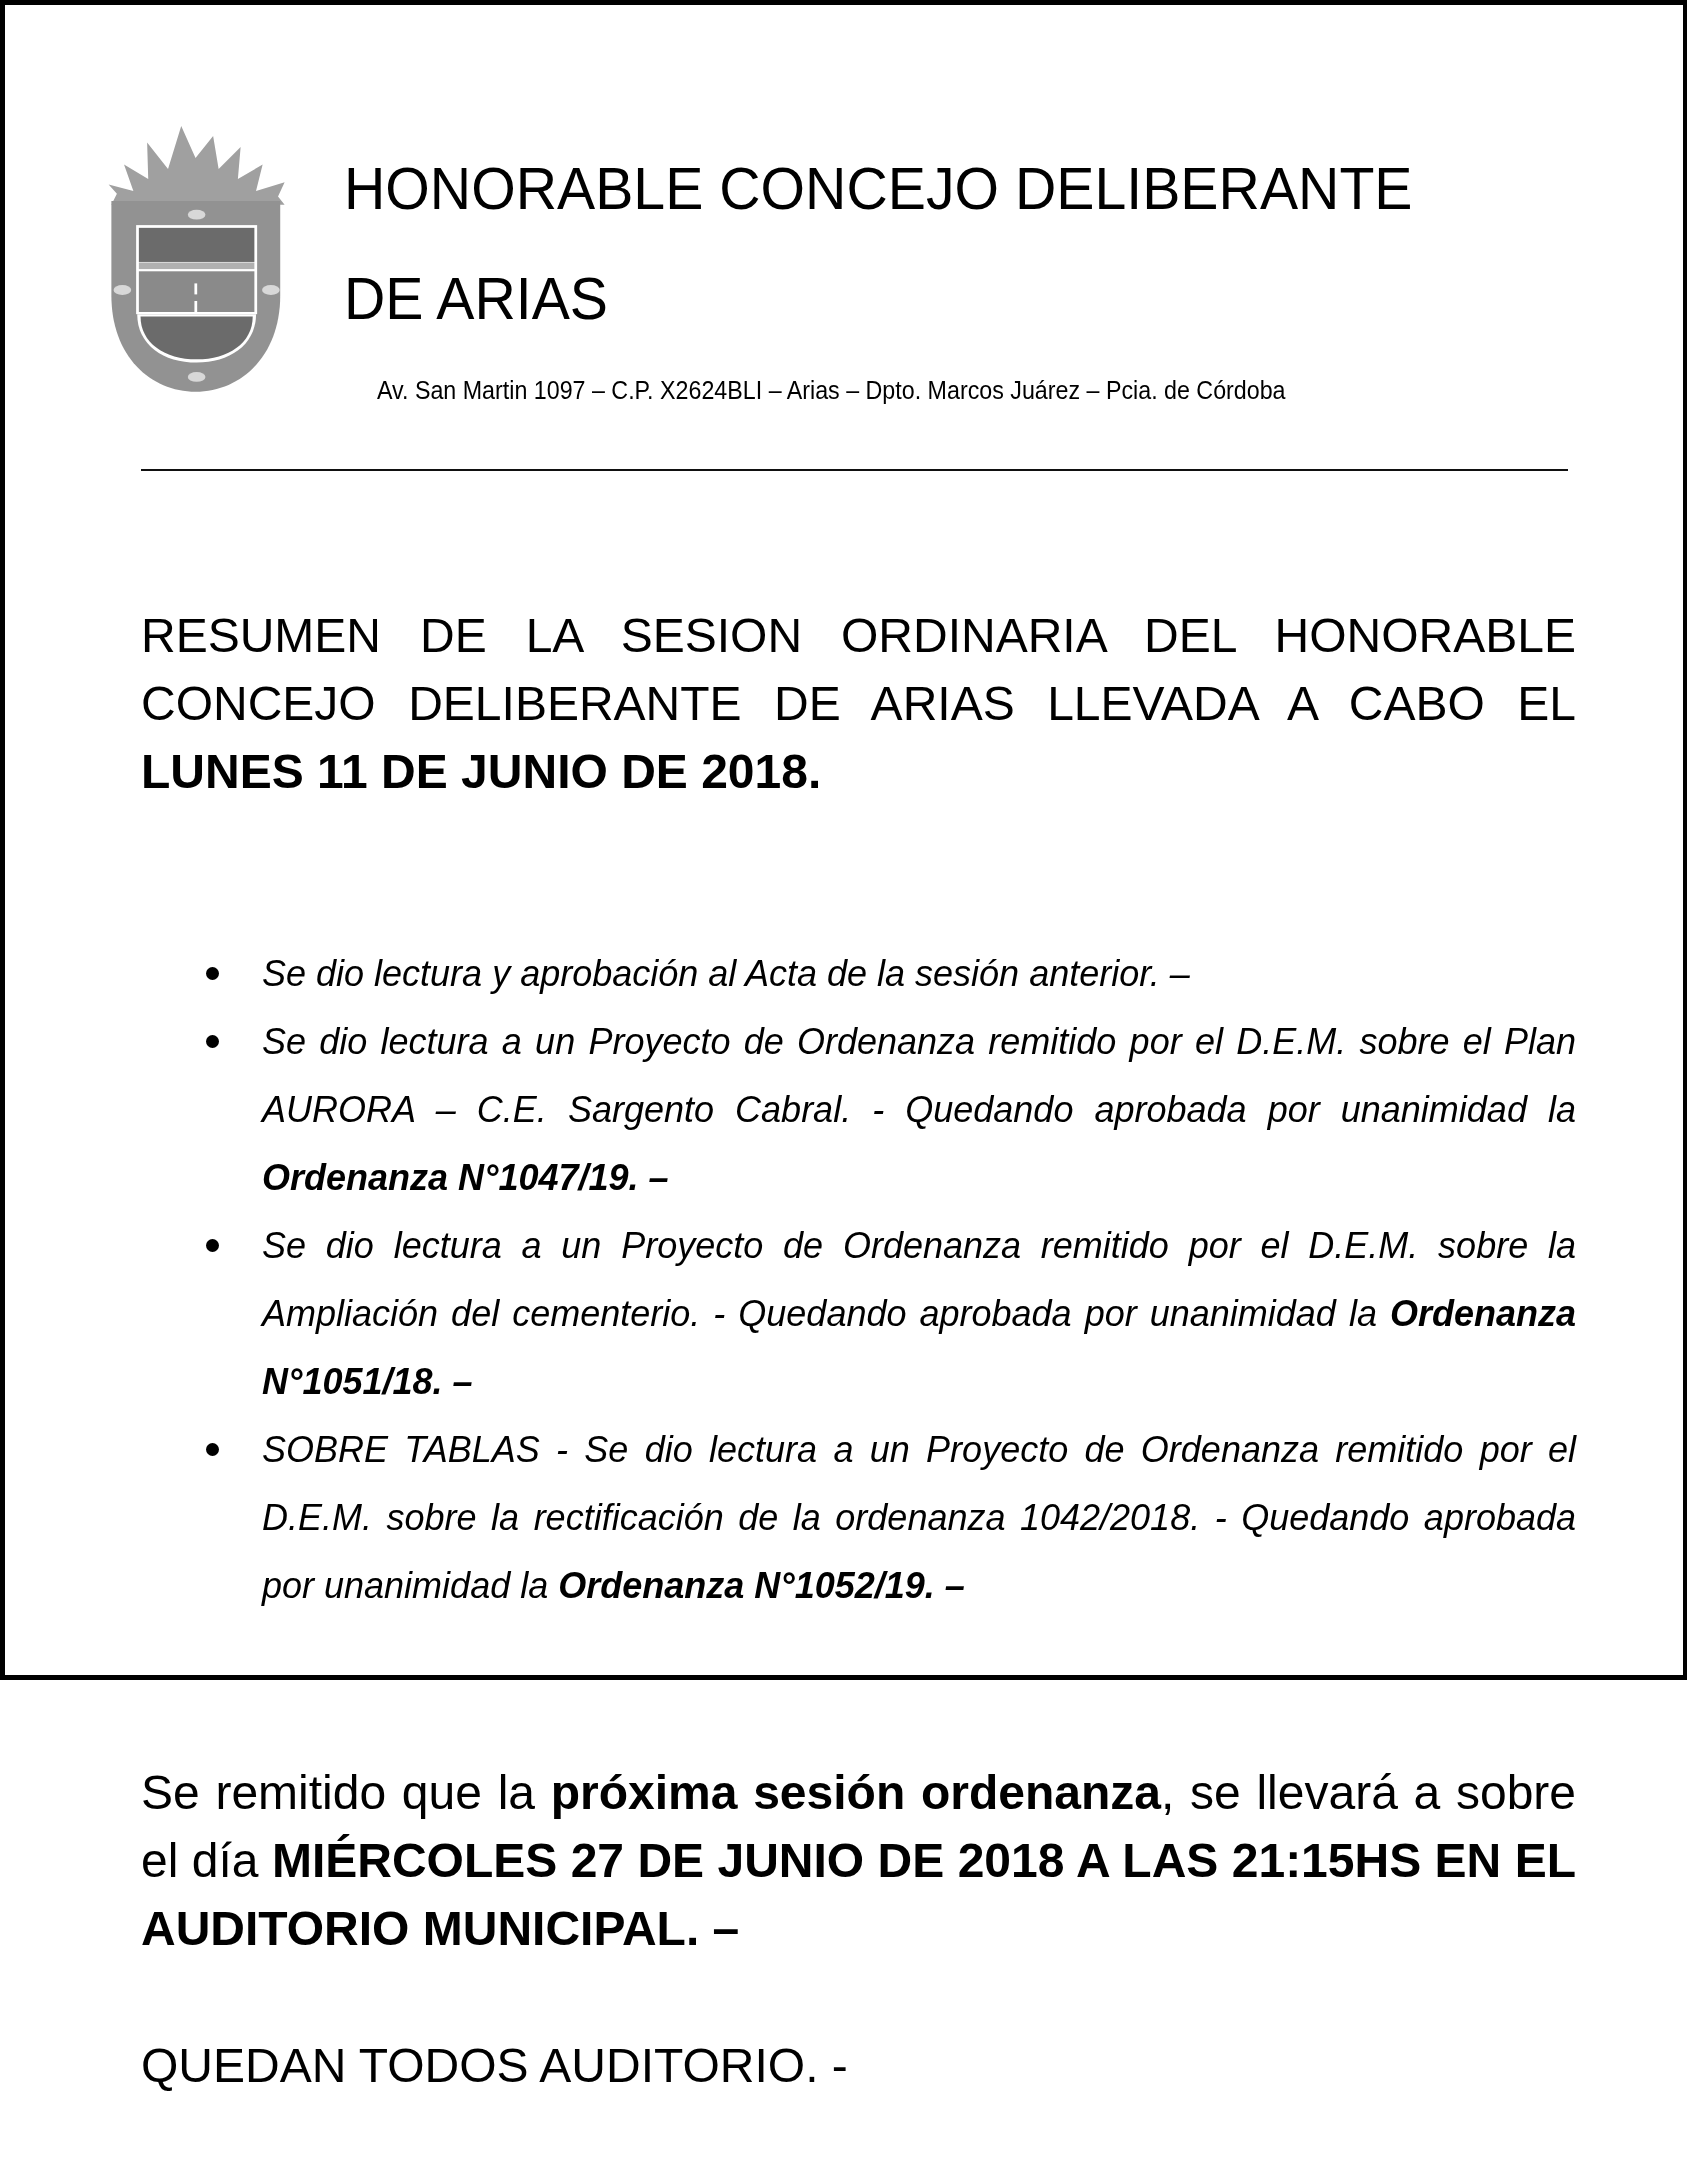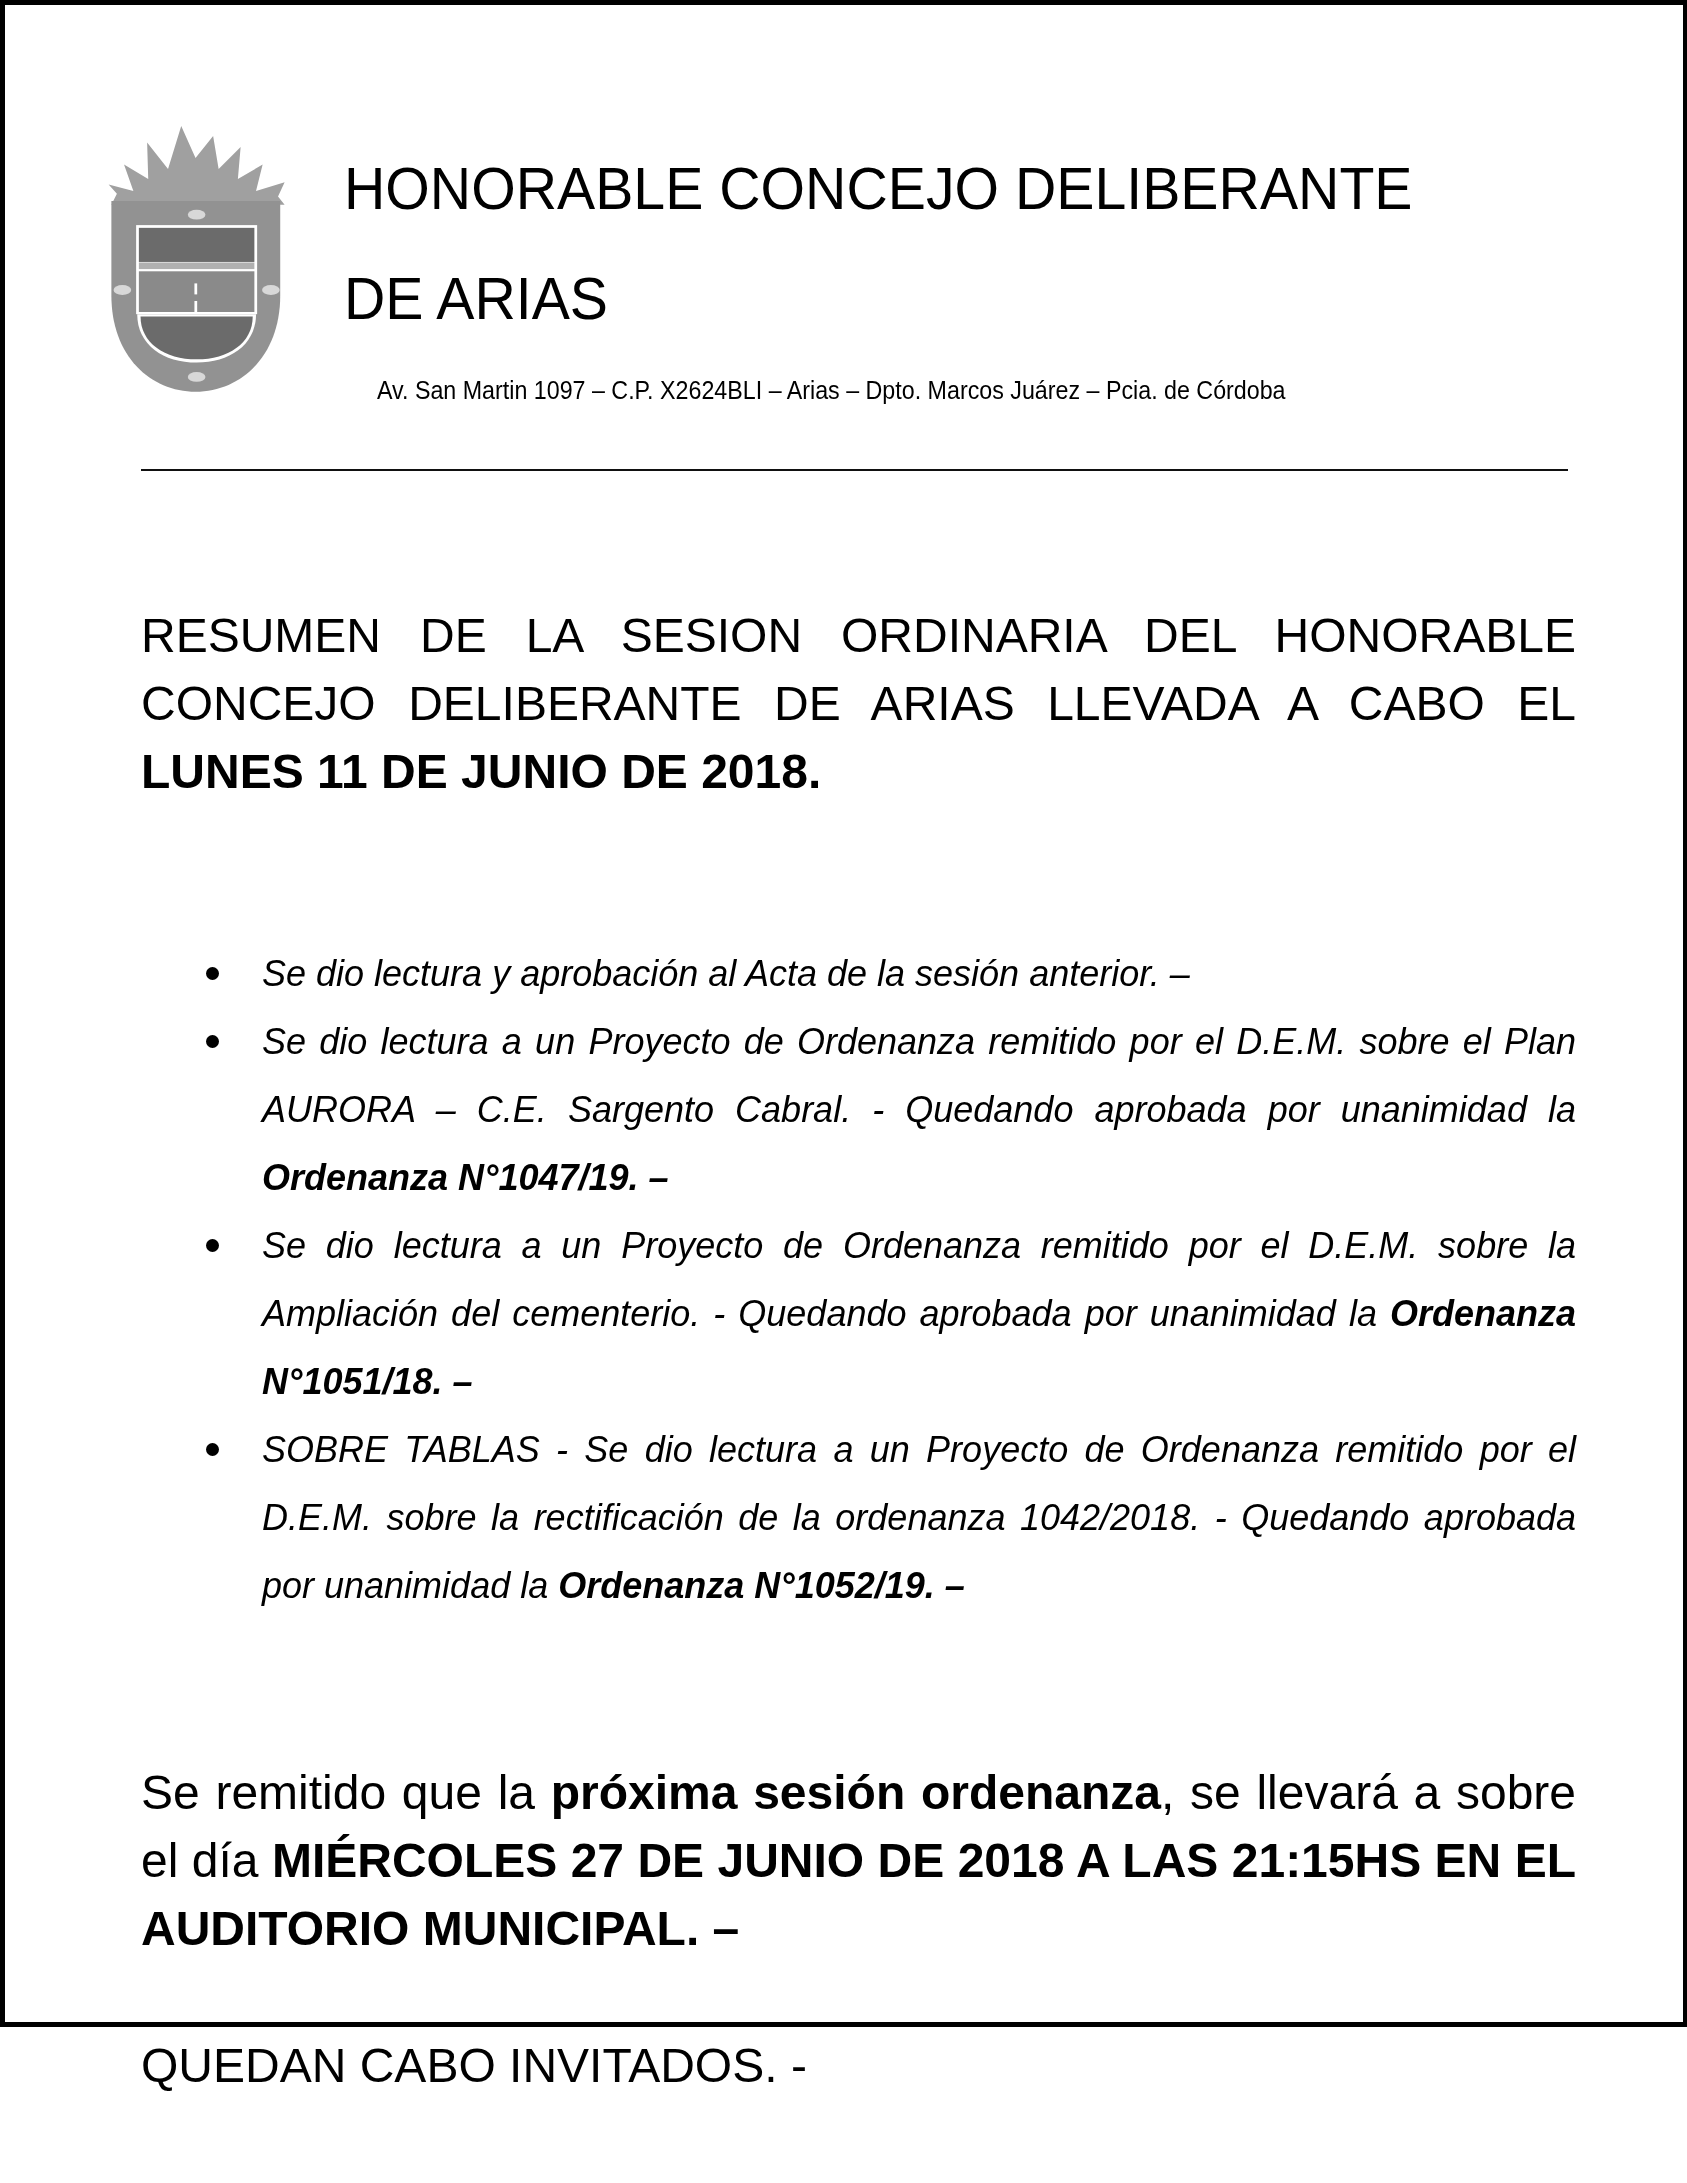--- a/index.html
+++ b/index.html
@@ -1,18 +1,18 @@
 <!DOCTYPE html>
 <html style="font-size:8.8px"><head>
 <meta charset="utf-8">
 <style>
   html, body { margin: 0; padding: 0; background: #ffffff; }
   body { width: 1688px; height: 2183px; position: relative; overflow: hidden; }
   .page {
-    position: absolute; left: 0; top: 0; width: 1688px; height: 2027px;
+    position: absolute; left: 0; top: 0; width: 1688px; height: 1680px;
     box-sizing: border-box; border: 5.5px solid #000; background: #fff;
   }
   .logo { position: absolute; left: 98px; top: 109px; width: 190px; height: 286px; }
   .title {
     position: absolute; left: 339px; font-family: "Liberation Sans", sans-serif;
     font-size: 59px; color: #000; white-space: nowrap; line-height: 1;
     transform: scaleX(0.97); transform-origin: left top;
   }
   .title.l1 { top: 155px; }
   .title.l2 { top: 265px; }
@@ -91,15 +91,15 @@
     <li>
       <span class="dot"></span>
       <span>SOBRE TABLAS - Se dio lectura a un Proyecto de Ordenanza remitido por el D.E.M. sobre la rectificación de la ordenanza 1042/2018. - Quedando aprobada por unanimidad la </span><b>Ordenanza N°1052/19. –</b>
     </li>
   </ul>
 
   <div class="text notify">
     <span>Se remitido que la </span><b>próxima sesión ordenanza</b><span>, se llevará a sobre el día </span><b>MIÉRCOLES 27 DE JUNIO DE 2018 A LAS 21:15HS EN EL AUDITORIO MUNICIPAL. –</b>
   </div>
 
-  <div class="text closing">QUEDAN CABO INVITADOS. -</div>
+  <div class="text closing">QUEDAN TODOS AUDITORIO. -</div>
 </div>
 
 
 </body></html>

